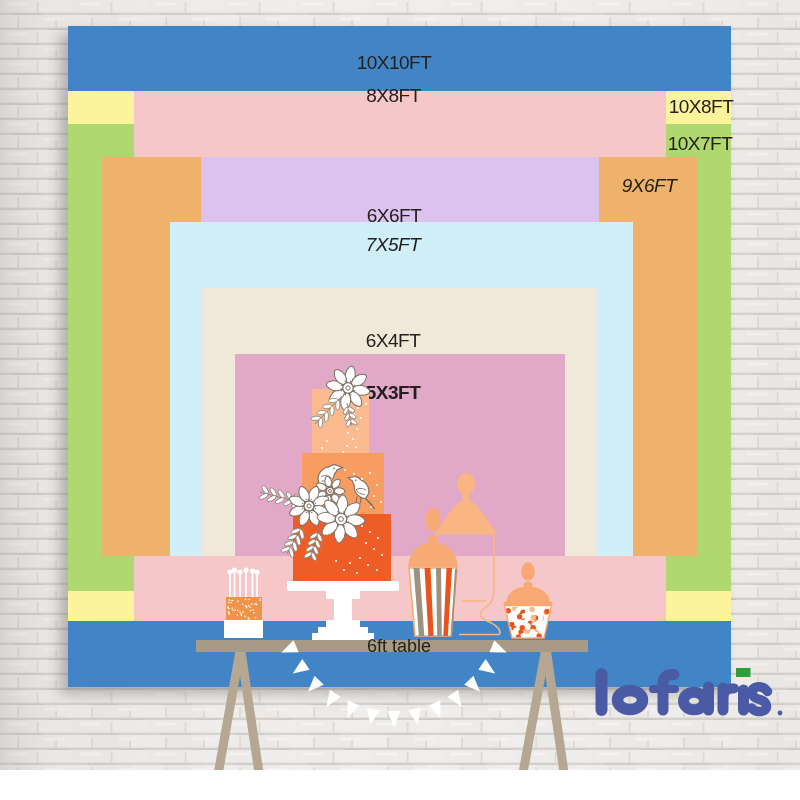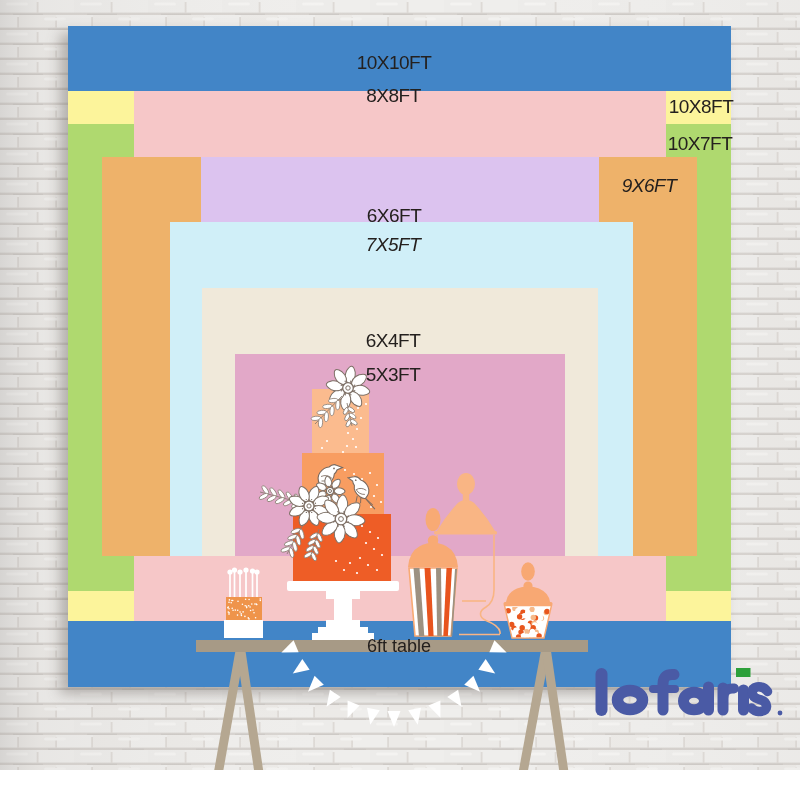--- a/index.html
+++ b/index.html
@@ -65,21 +65,21 @@
 <div class="lbl" style="left:700px;top:144px;text-align:right;">10X7FT</div>
 
 <div class="lbl" style="left:394px;top:175px;margin-top:41px;">6X6FT</div>
 
 <div class="lbl" style="left:649px;top:186px;font-style:italic;">9X6FT</div>
 
 <div class="lbl" style="left:393px;top:245px;font-style:italic;">7X5FT</div>
 
 <div class="lbl" style="left:393px;top:311px;margin-top:30px;">6X4FT</div>
 
-<div class="lbl" style="left:393px;top:375px;">5X3FT</div>
+<div class="lbl" style="left:393px;top:393px;font-weight:bold;">5X3FT</div>
 
 <svg class="r" style="left:0;top:0" width="800" height="800" xmlns="http://www.w3.org/2000/svg">
 
 <g stroke="#b5a791" stroke-width="9" fill="none">
 <path d="M240.5,648 L213.5,800"></path>
 <path d="M240.5,648 L263,800"></path>
 <path d="M217,784 L266,784"></path>
 </g>
 
 <g stroke="#b5a791" stroke-width="9" fill="none">

